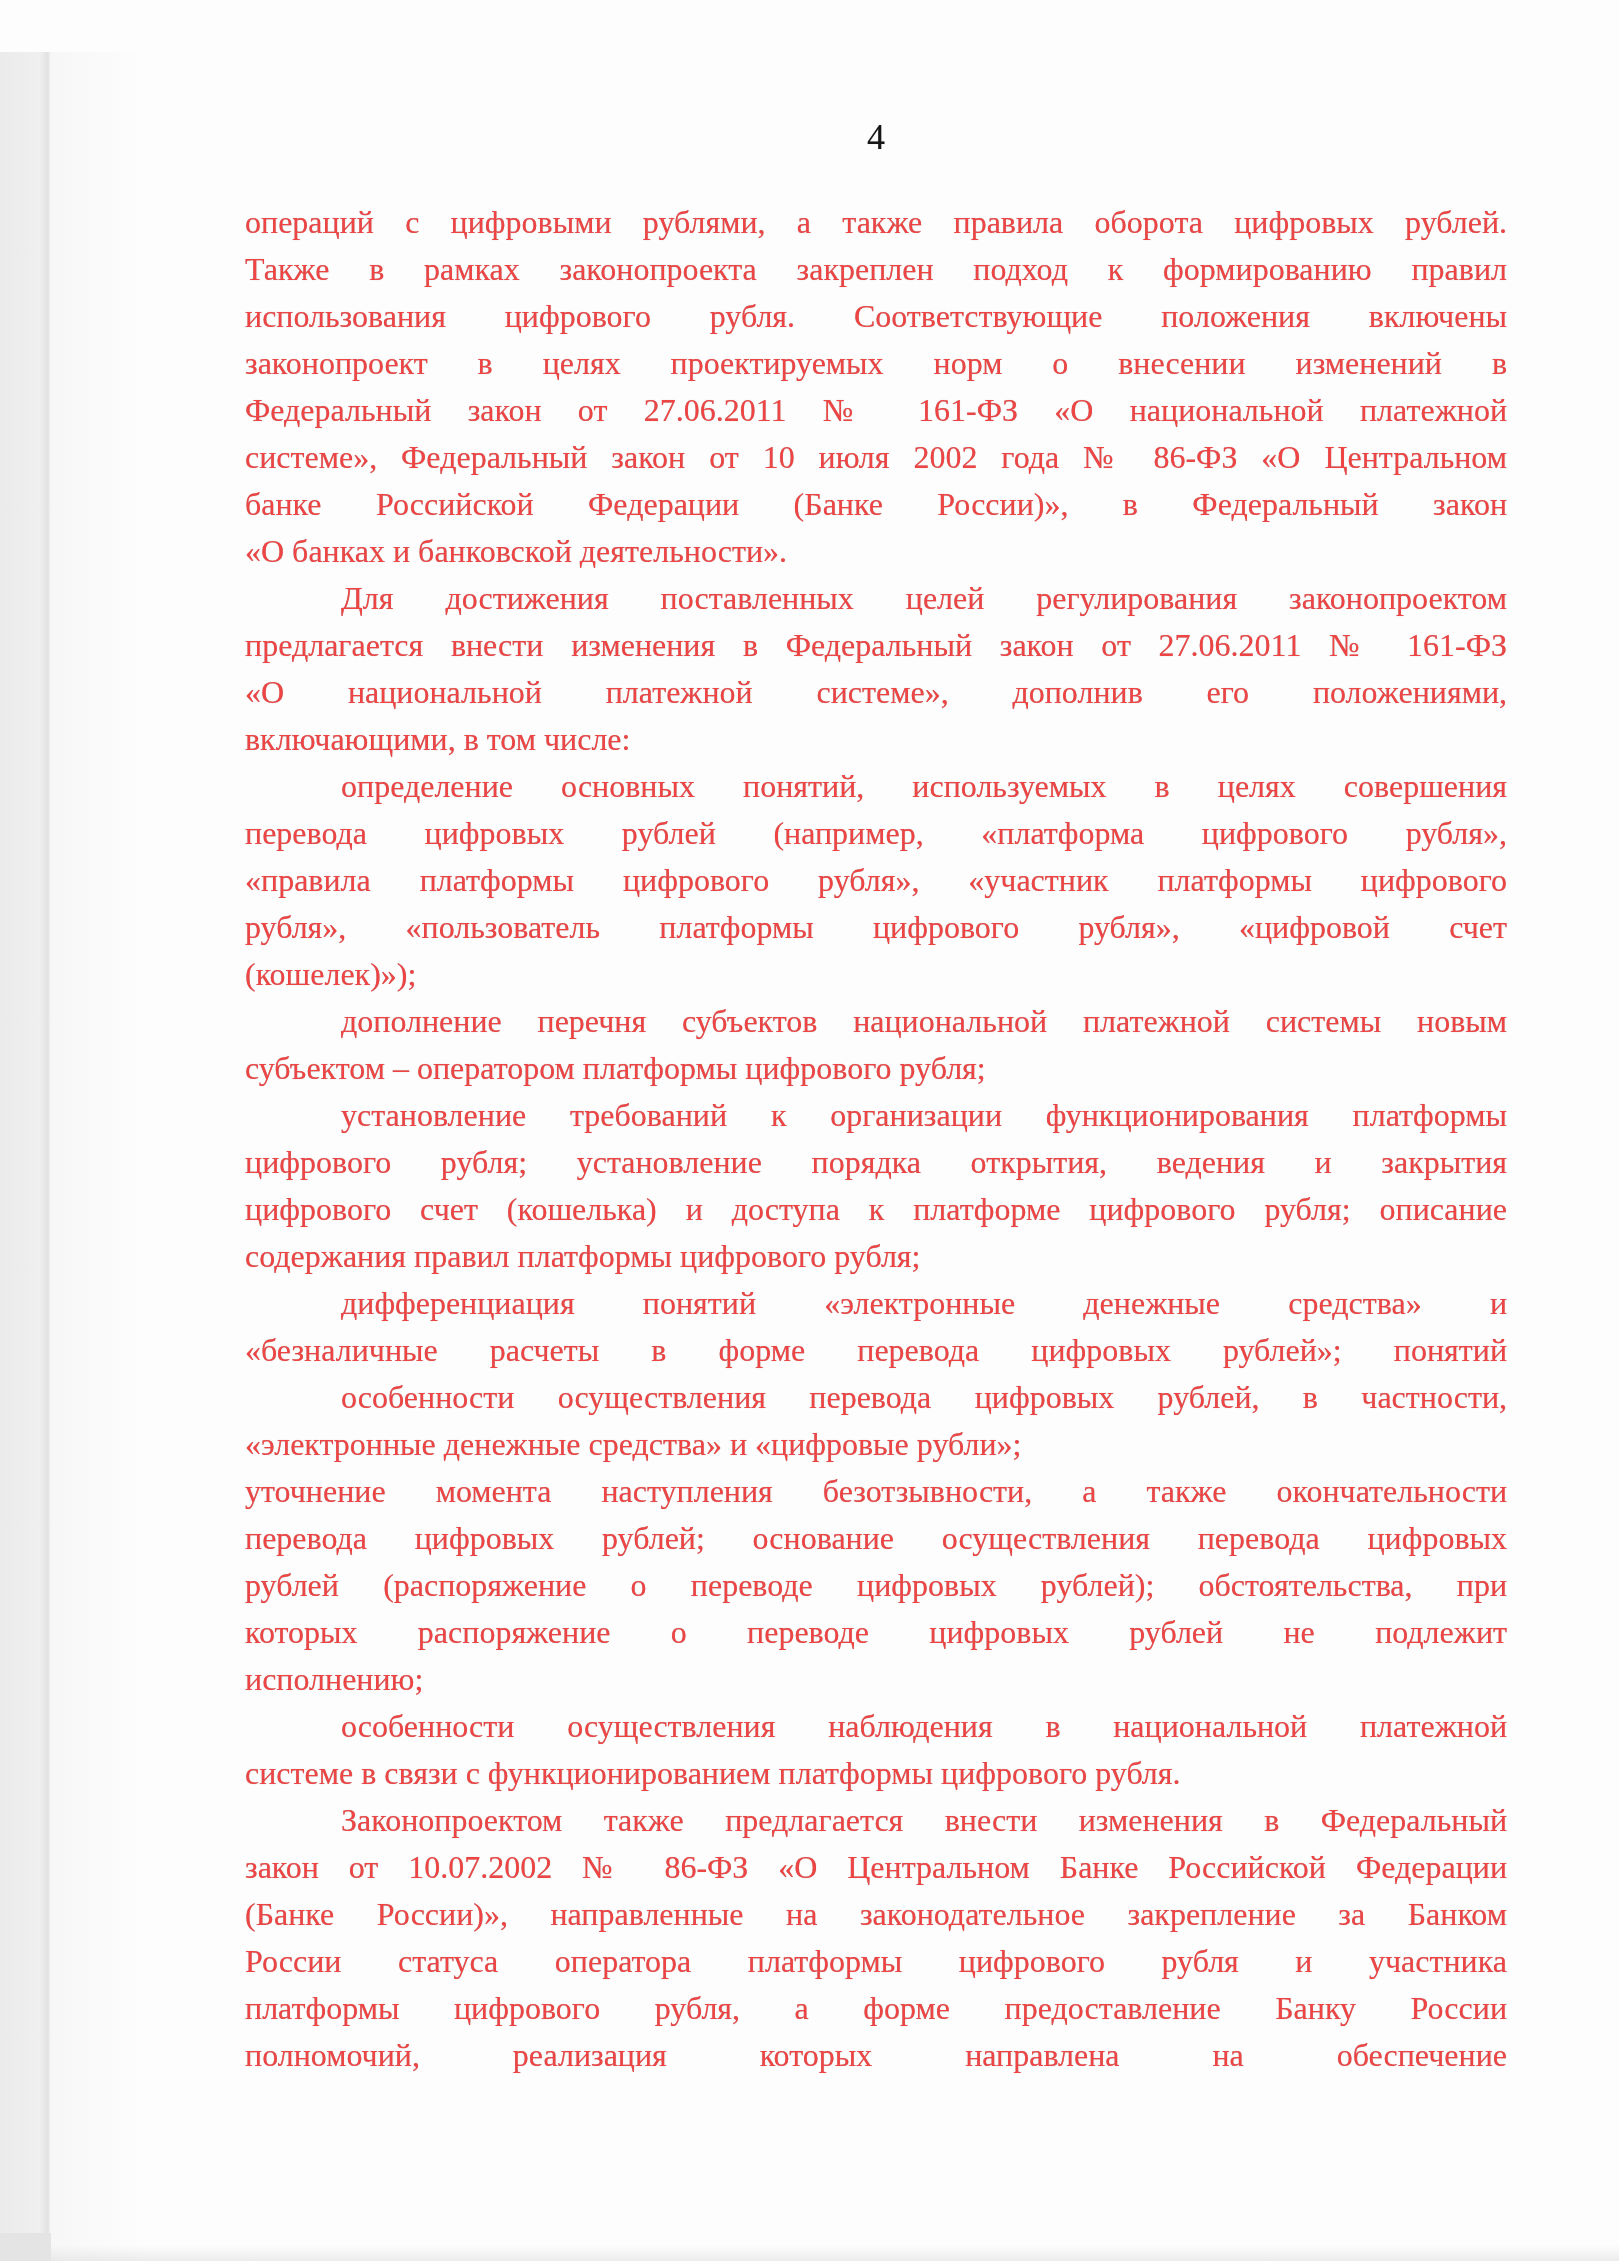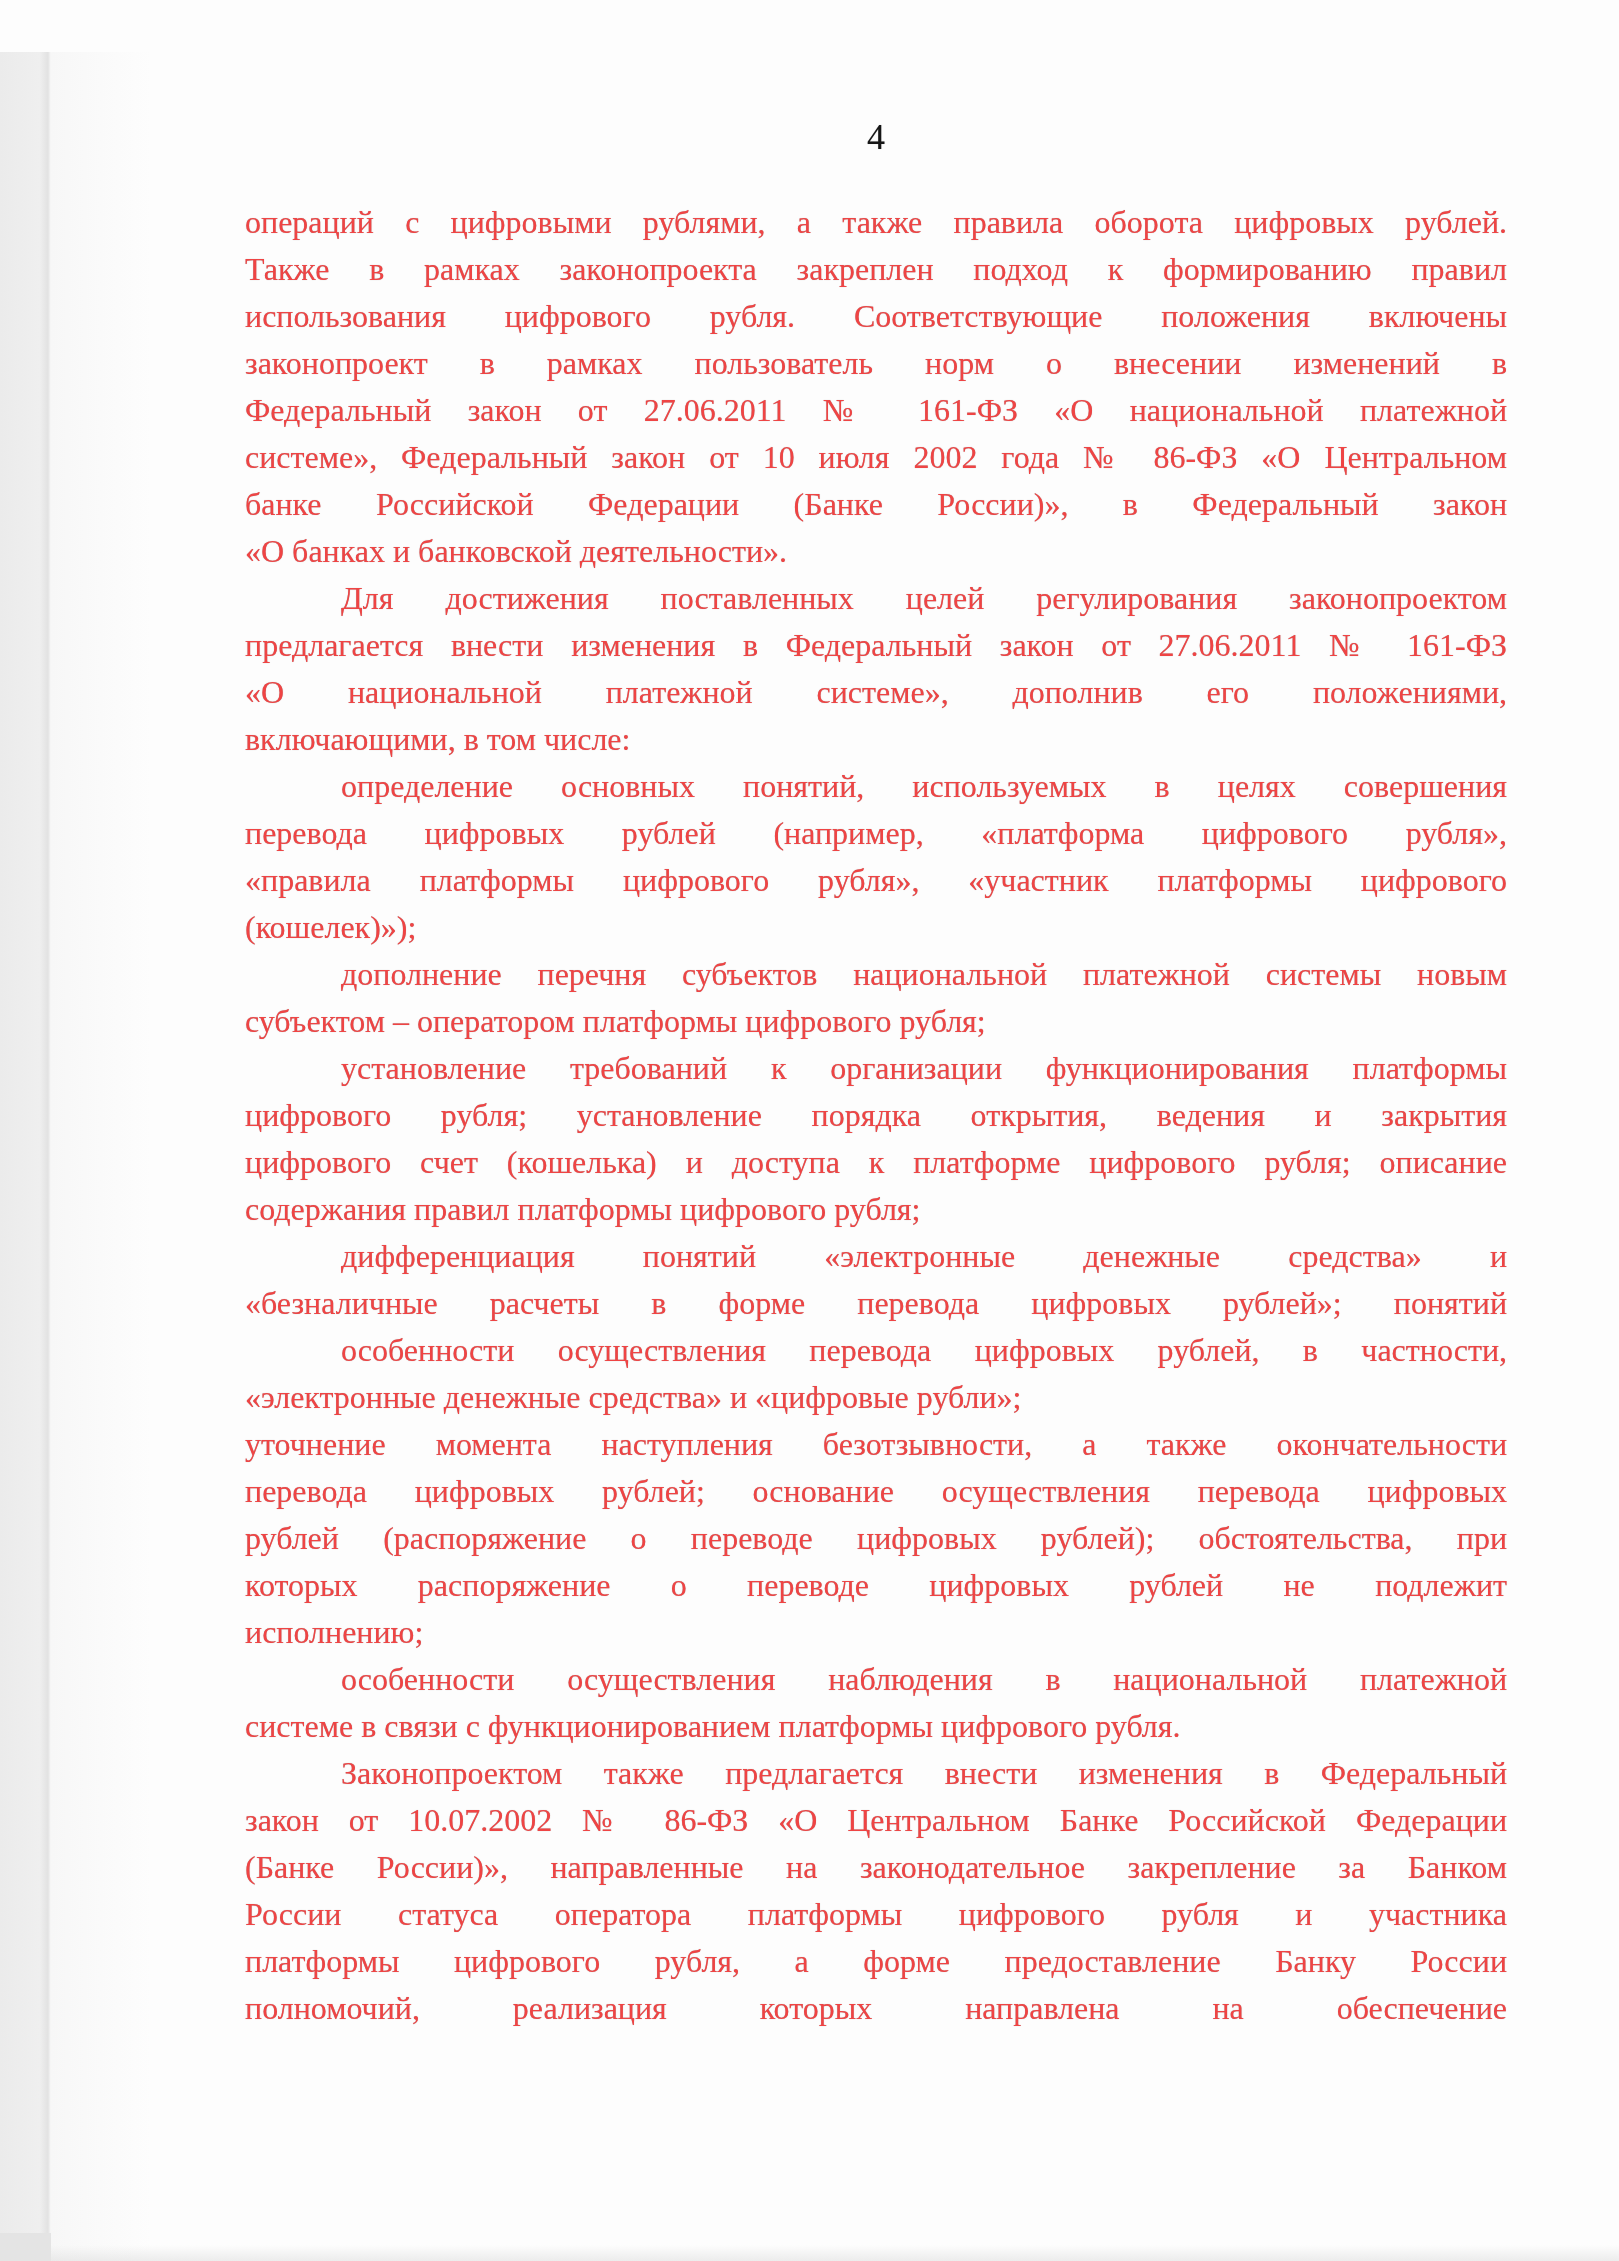--- a/index.html
+++ b/index.html
@@ -87,32 +87,33 @@
   <div class="edge-strip-soft"></div>
   <div class="bottom-shade"></div>
   <div class="corner-shade"></div>
 
   <div class="page-number">4</div>
 
   <div class="text-block">
       <div class="line just">операций с цифровыми рублями, а также правила оборота цифровых рублей.</div>
       <div class="line just">Также в рамках законопроекта закреплен подход к формированию правил</div>
       <div class="line just">использования цифрового рубля. Соответствующие положения включены</div>
-      <div class="line just">законопроект в рамках пользователь норм о внесении изменений в</div>
+      <div class="line just">законопроект в целях проектируемых норм о внесении изменений в</div>
       <div class="line just">Федеральный закон от 27.06.2011 № 161-ФЗ «О национальной платежной</div>
       <div class="line just">системе», Федеральный закон от 10 июля 2002 года № 86-ФЗ «О Центральном</div>
       <div class="line just">банке Российской Федерации (Банке России)», в Федеральный закон</div>
       <div class="line">«О банках и банковской деятельности».</div>
       <div class="line indent just">Для достижения поставленных целей регулирования законопроектом</div>
       <div class="line just">предлагается внести изменения в Федеральный закон от 27.06.2011 № 161-ФЗ</div>
       <div class="line just">«О национальной платежной системе», дополнив его положениями,</div>
       <div class="line">включающими, в том числе:</div>
       <div class="line indent just">определение основных понятий, используемых в целях совершения</div>
       <div class="line just">перевода цифровых рублей (например, «платформа цифрового рубля»,</div>
       <div class="line just">«правила платформы цифрового рубля», «участник платформы цифрового</div>
+      <div class="line just">рубля», «пользователь платформы цифрового рубля», «цифровой счет</div>
       <div class="line">(кошелек)»);</div>
       <div class="line indent just">дополнение перечня субъектов национальной платежной системы новым</div>
       <div class="line">субъектом – оператором платформы цифрового рубля;</div>
       <div class="line indent just">установление требований к организации функционирования платформы</div>
       <div class="line just">цифрового рубля; установление порядка открытия, ведения и закрытия</div>
       <div class="line just">цифрового счет (кошелька) и доступа к платформе цифрового рубля; описание</div>
       <div class="line">содержания правил платформы цифрового рубля;</div>
       <div class="line indent just">дифференциация понятий «электронные денежные средства» и</div>
       <div class="line just">«безналичные расчеты в форме перевода цифровых рублей»; понятий</div>
       <div class="line indent just">особенности осуществления перевода цифровых рублей, в частности,</div>

